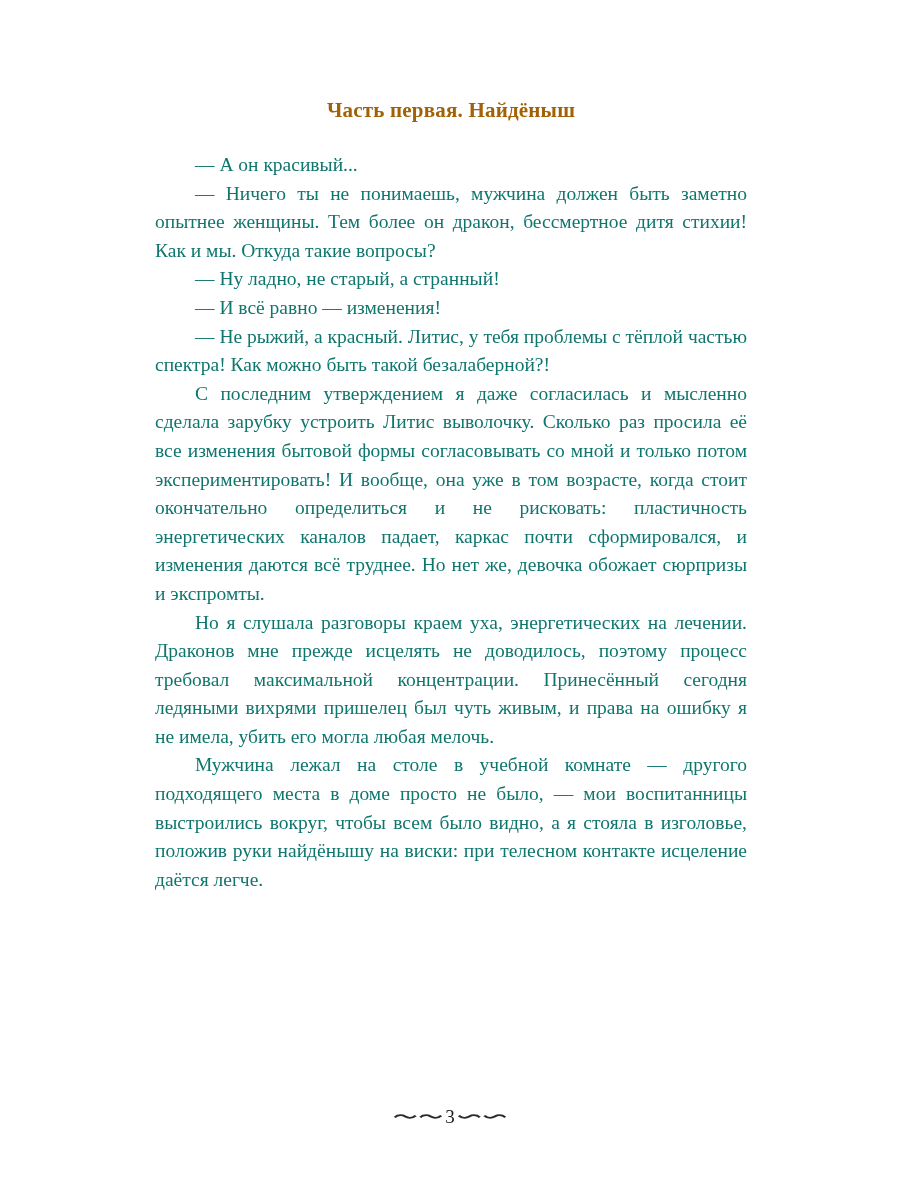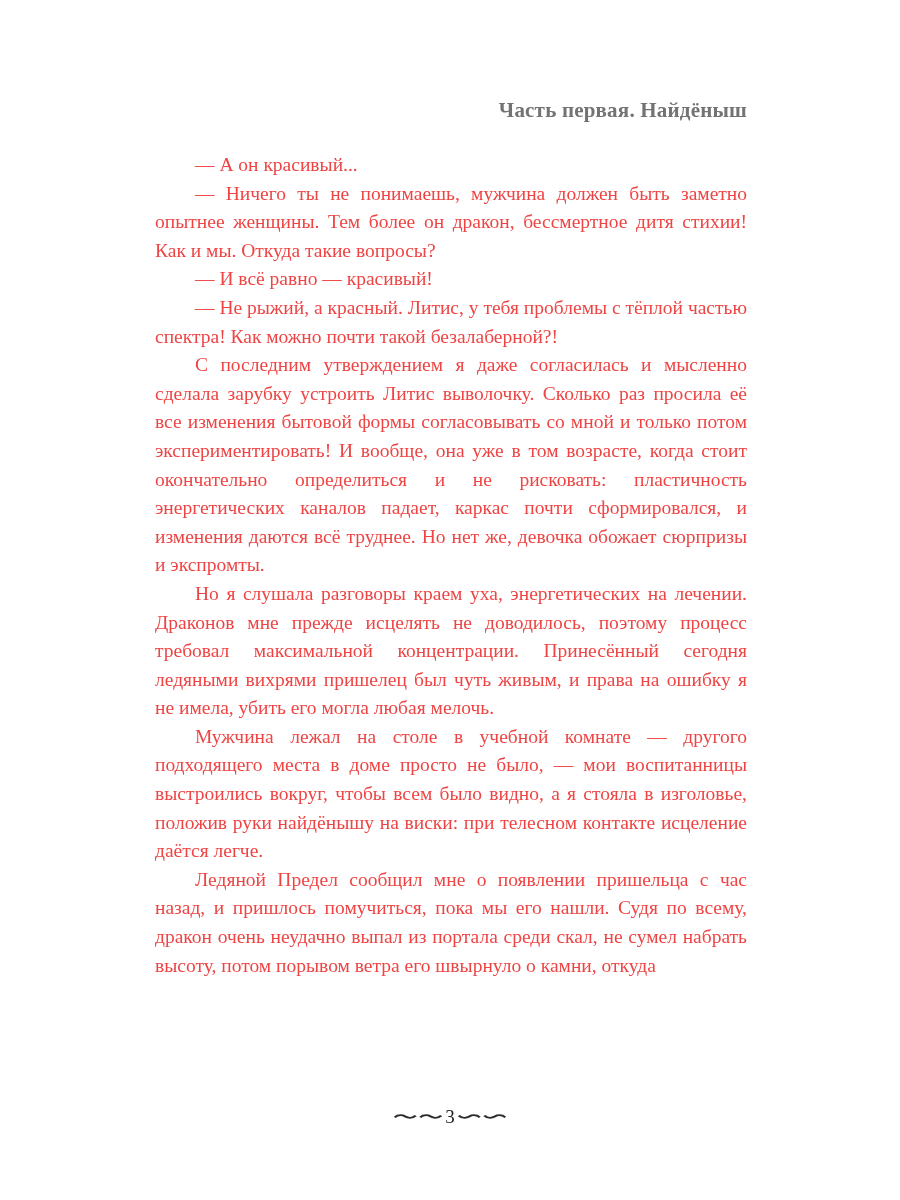--- a/index.html
+++ b/index.html
@@ -16,36 +16,36 @@
     font-family: "Liberation Serif", "DejaVu Serif", serif;
     color: #1a1a1a;
   }
   .content {
     position: absolute;
     left: 155px;
     top: 98px;
     width: 592px;
   }
   .chapter-title {
-    text-align: right;
+    text-align: center;
     font-weight: bold;
     font-size: 21px;
     letter-spacing: 0.2px;
     margin: 0 0 28px 0;
-    color: #737373;
+    color: #a16207;
   }
   .para {
     margin: 0;
     text-align: justify;
     text-justify: inter-word;
     font-size: 19.5px;
     line-height: 28.6px;
     text-indent: 40px;
     hyphens: manual;
-    color: #ef4444;
+    color: #0f766e;
   }
   .para.dialog {
     text-indent: 40px;
   }
   .footer {
     position: absolute;
     left: 0;
     right: 0;
     bottom: 72px;
     text-align: center;
@@ -74,26 +74,26 @@
 </style>
 </head>
 <body>
 
 <div class="page">
   <div class="content">
     <h1 class="chapter-title">Часть первая. Найдёныш</h1>
 
     <p class="para dialog">— А он красивый...</p>
     <p class="para dialog">— Ничего ты не понимаешь, мужчина должен быть заметно опытнее женщины. Тем более он дракон, бессмертное дитя стихии! Как и мы. Откуда такие вопросы?</p>
-    <p class="para dialog">— И всё равно — красивый!</p>
-    <p class="para dialog">— Не рыжий, а красный. Литис, у тебя проблемы с тёплой частью спектра! Как можно почти такой безалаберной?!</p>
+    <p class="para dialog">— Ну ладно, не старый, а странный!</p>
+    <p class="para dialog">— И всё равно — изменения!</p>
+    <p class="para dialog">— Не рыжий, а красный. Литис, у тебя проблемы с тёплой частью спектра! Как можно быть такой безалаберной?!</p>
     <p class="para">С последним утверждением я даже согласилась и мысленно сделала зарубку устроить Литис выволочку. Сколько раз просила её все изменения бытовой формы согласовывать со мной и только потом экспериментировать! И вообще, она уже в том возрасте, когда стоит окончательно определиться и не рисковать: пластичность энергетических каналов падает, каркас почти сформировался, и изменения даются всё труднее. Но нет же, девочка обожает сюрпризы и экспромты.</p>
     <p class="para">Но я слушала разговоры краем уха, энергетических на лечении. Драконов мне прежде исцелять не доводилось, поэтому процесс требовал максимальной концентрации. Принесённый сегодня ледяными вихрями пришелец был чуть живым, и права на ошибку я не имела, убить его могла любая мелочь.</p>
     <p class="para">Мужчина лежал на столе в учебной комнате — другого подходящего места в доме просто не было, — мои воспитанницы выстроились вокруг, чтобы всем было видно, а я стояла в изголовье, положив руки найдёнышу на виски: при телесном контакте исцеление даётся легче.</p>
-    <p class="para">Ледяной Предел сообщил мне о появлении пришельца с час назад, и пришлось помучиться, пока мы его нашли. Судя по всему, дракон очень неудачно выпал из портала среди скал, не сумел набрать высоту, потом порывом ветра его швырнуло о камни, откуда</p>
   </div>
 
   <div class="footer">
     <span class="footer-ornament">
       <span class="orn left">〜〜</span>
       <span class="page-number">3</span>
       <span class="orn right">〜〜</span>
     </span>
   </div>
 </div>

